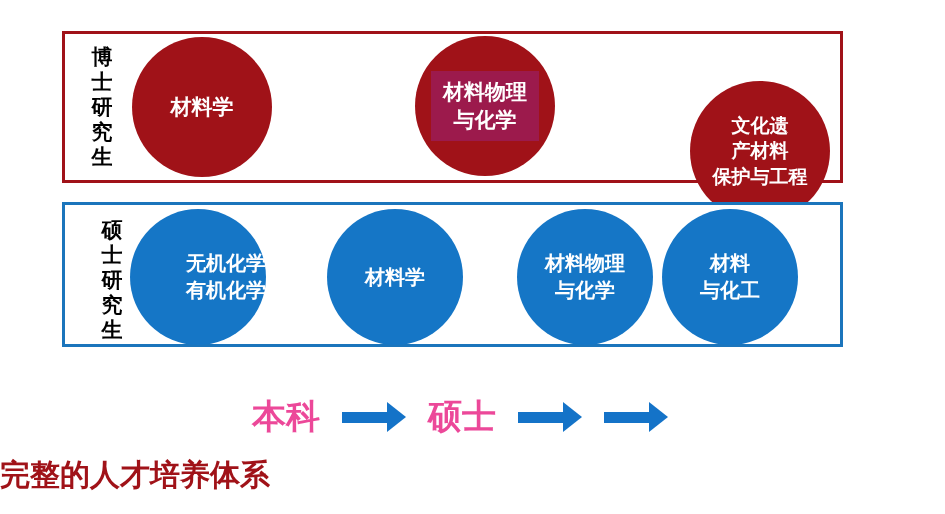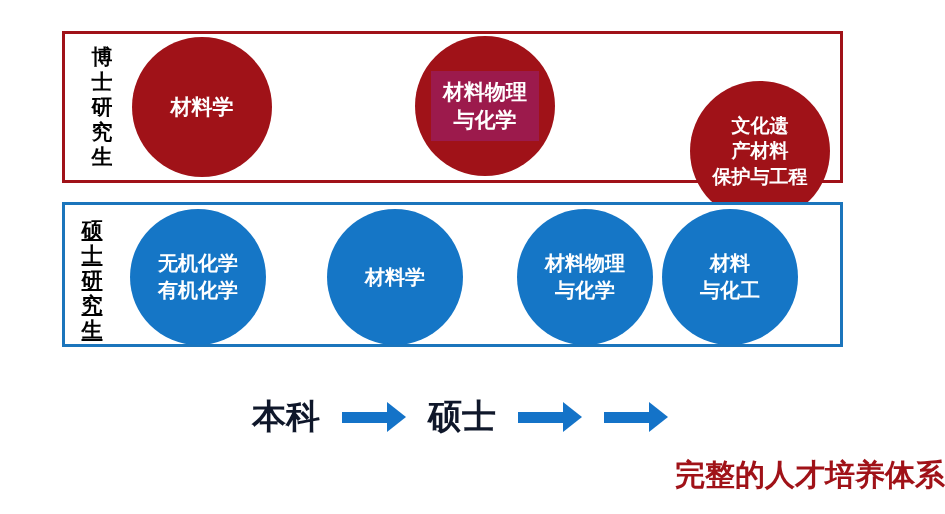--- a/index.html
+++ b/index.html
@@ -39,42 +39,42 @@
     width: 24px;
     font-size: 21px;
     line-height: 25px;
     font-weight: bold;
     color: #000000;
     word-break: break-all;
     text-align: center;
     letter-spacing: 0;
   }
   .v-label.doctoral { left: 90px; top: 45px; font-family: Liberation Serif, serif; }
-  .v-label.master  { left: 80px; top: 217px; text-decoration: underline; }
+  .v-label.master  { left: 100px; top: 217px; }
   
   .circle {
     position: absolute;
     border-radius: 50%;
     display: flex;
     align-items: center;
     justify-content: center;
     text-align: center;
     color: #ffffff;
     font-weight: bold;
   }
   .circle .clabel {
     white-space: pre-line;
     line-height: 1.35;
   }
   .circle.red  { width: 140px; height: 140px; background: #A01218; font-size: 21px; }
   .circle.blue { width: 136px; height: 136px; background: #1576C6; font-size: 20px; }
   .circle.r1 { left: 132px; top: 37px; }
   .circle.r2 { left: 415px; top: 36px; }
   .circle.r3 { left: 690px; top: 35px; font-size: 19px; margin-top: 46px; }
-  .circle.b1 { left: 130px; top: 209px; }
+  .circle.b1 { left: 130px; top: 209px; justify-content: flex-end; }
   .circle.b2 { left: 327px; top: 209px; }
   .circle.b3 { left: 517px; top: 209px; }
   .circle.b4 { left: 662px; top: 209px; }
   
   .label-box {
     display: block;
     background: #9C1A4C;
     padding: 7px 12px;
   }
   
@@ -84,21 +84,21 @@
     top: 398px;
     width: 920px;
     display: flex;
     align-items: center;
     justify-content: center;
     gap: 22px;
   }
   .stage {
     font-size: 34px;
     font-weight: bold;
-    color: #0f172a;
+    color: #ec4899;
     line-height: 1.1;
   }
   .arrow {
     position: relative;
     width: 64px;
     height: 30px;
     flex: 0 0 auto;
   }
   .arrow::before {
     content: "";
@@ -119,21 +119,21 @@
     border-left: 19px solid #1473C8;
     border-top: 15px solid transparent;
     border-bottom: 15px solid transparent;
   }
   
   .footer-title {
     position: absolute;
     left: 0;
     top: 458px;
     width: 945px;
-    text-align: right;
+    text-align: left;
     font-size: 30px;
     font-weight: bold;
     color: #A01218;
     line-height: 1.15;
   }
 </style>
 </head>
 <body>
 
 <div class="canvas">

